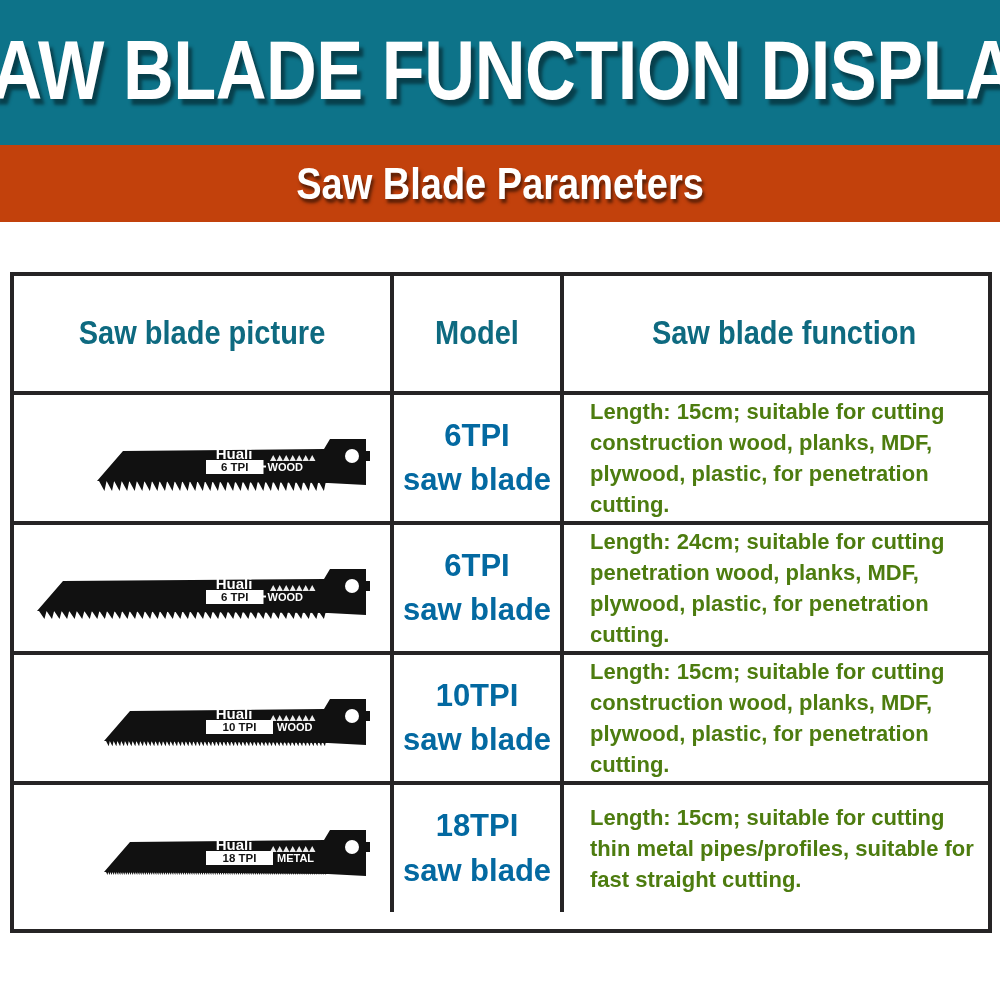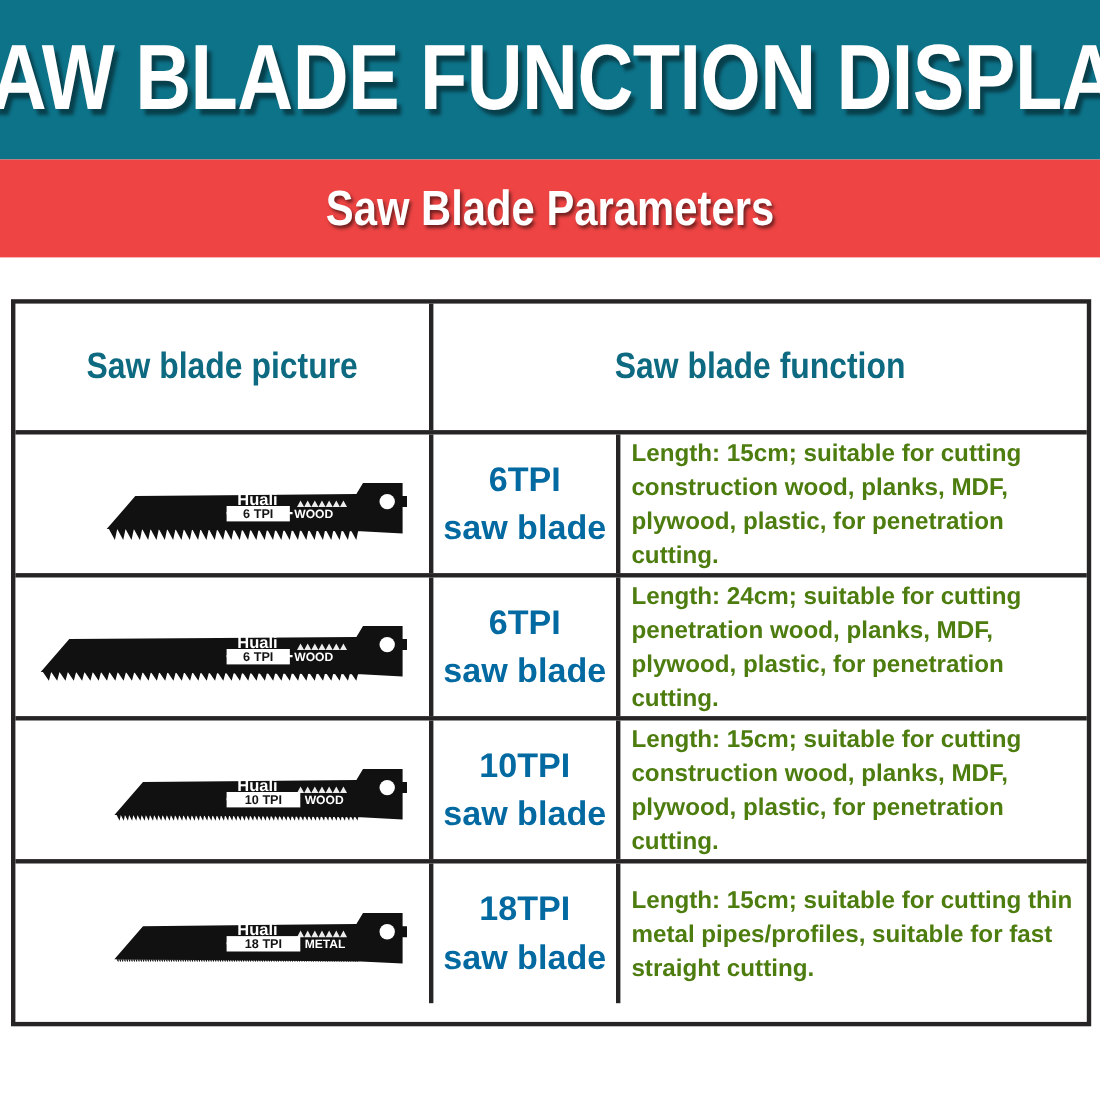--- a/index.html
+++ b/index.html
@@ -33,22 +33,22 @@
     line-height: 1;
     transform: scaleX(1.02) scaleY(1.22);
     transform-origin: center center;
     text-shadow: 4px 5px 3px rgba(0,0,0,0.45);
     white-space: nowrap;
     padding-bottom: 4px;
   }
 
   
   #subband {
-    height: 89px;
-    background: #ef4444;
+    height: 77px;
+    background: #c2410c;
     display: flex;
     align-items: center;
     justify-content: center;
     overflow: hidden;
   }
   #subband-title {
     color: #ffffff;
     font-family: "Liberation Sans Narrow", "Liberation Sans", sans-serif;
     font-weight: bold;
     font-size: 38px;
@@ -74,21 +74,21 @@
     display: flex;
     box-sizing: border-box;
     border-bottom: 4px solid #262425;
   }
   .trow:last-child { border-bottom: none; }
 
   .cell-pic   { width: 380px; box-sizing: border-box; border-right: 4px solid #262425; position: relative; }
   .cell-model { width: 170px; box-sizing: border-box; border-right: 4px solid #262425;
                 display: flex; flex-direction: column; align-items: center; justify-content: center; }
   .cell-func  { flex: 1; box-sizing: border-box;
-                display: flex; align-items: center; justify-content: center; padding: 0 10px; }
+                display: flex; align-items: center; justify-content: center; padding: 0 10px; margin-left: 16px; }
 
   #header-row { height: 119px; }
   #header-row .hdr {
     color: #0e6a80;
     font-family: "Liberation Sans Narrow", "Liberation Sans", sans-serif;
     font-weight: bold;
     font-size: 29px;
     transform: scaleY(1.15);
     white-space: nowrap;
     text-shadow: 1px 1px 1px rgba(255,255,255,0.9);
@@ -134,20 +134,23 @@
 <div id="subband">
   <div id="subband-title">Saw Blade Parameters</div>
 </div>
 
 <div id="table-wrap">
 
   <div class="trow" id="header-row">
     <div class="cell-pic">
       <span class="hdr">Saw blade picture</span>
     </div>
+    <div class="cell-model">
+      <span class="hdr">Model</span>
+    </div>
     <div class="cell-func">
       <span class="hdr">Saw blade function</span>
     </div>
   </div>
 
   <div id="rows-container">
       <div class="trow" style="height: 130px;">
         <div class="cell-pic">
           <div class="blade-holder">
   <svg width="376" height="118" viewBox="0 0 376 118">

